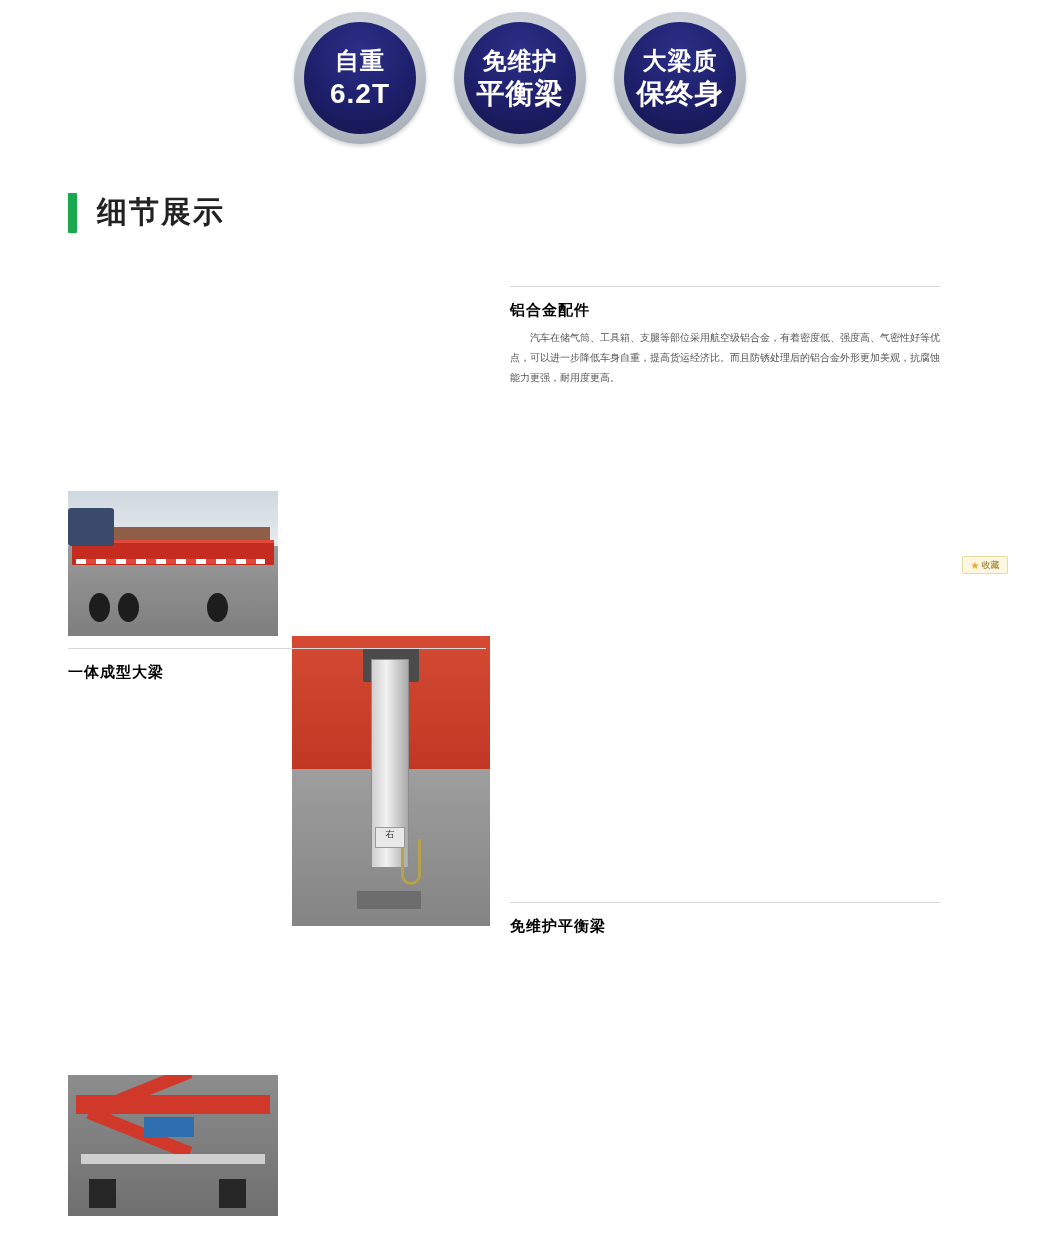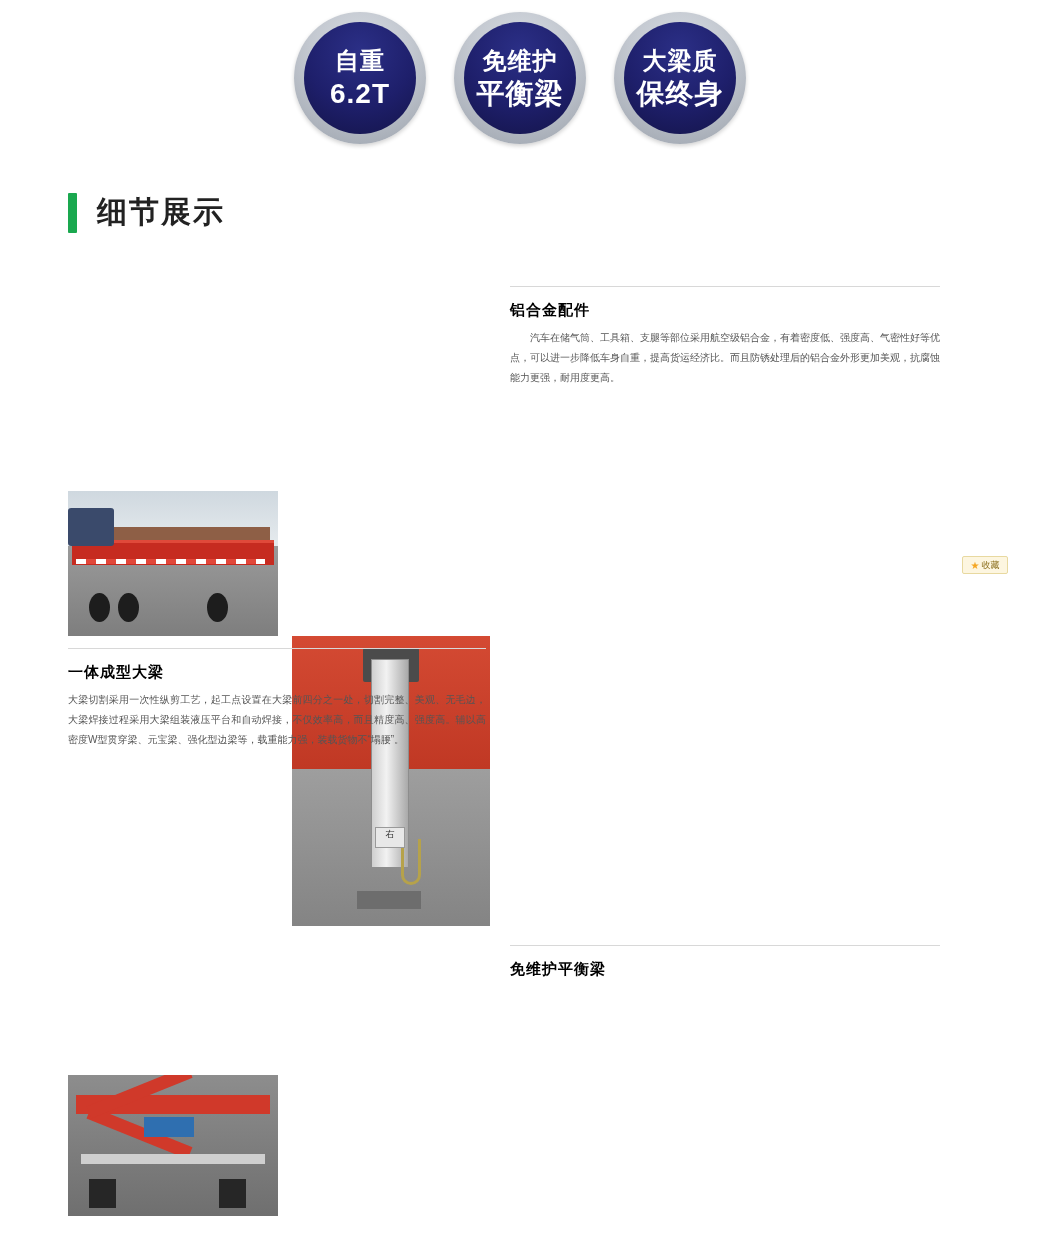--- a/index.html
+++ b/index.html
@@ -226,21 +226,20 @@
   </div>
 
   <div class="fav">
     <span class="star">★</span>
     <span>收藏</span>
   </div>
 
   <div class="block" style="left:68px; top:648px; width:418px;">
     <hr class="txt-rule">
     <h3 class="txt-head">一体成型大梁</h3>
-    <p class="txt-body">大梁切割采用一次性纵剪工艺，起工点设置在大梁前四分之一处，切割完整、美观、无毛边，大梁焊接过程采用大梁组装液压平台和自动焊接，不仅效率高，而且精度高、强度高。辅以高密度W型贯穿梁、元宝梁、强化型边梁等，载重能力强，装载货物不“塌腰”。</p>
-  </div>
-
-  <div class="block" style="left:510px; top:945px; width:430px;">
+  </div>
+
+  <div class="block" style="left:510px; top:902px; width:430px;">
     <hr class="txt-rule">
     <h3 class="txt-head">免维护平衡梁</h3>
   </div>
 
 </div>
 
 </body></html>

